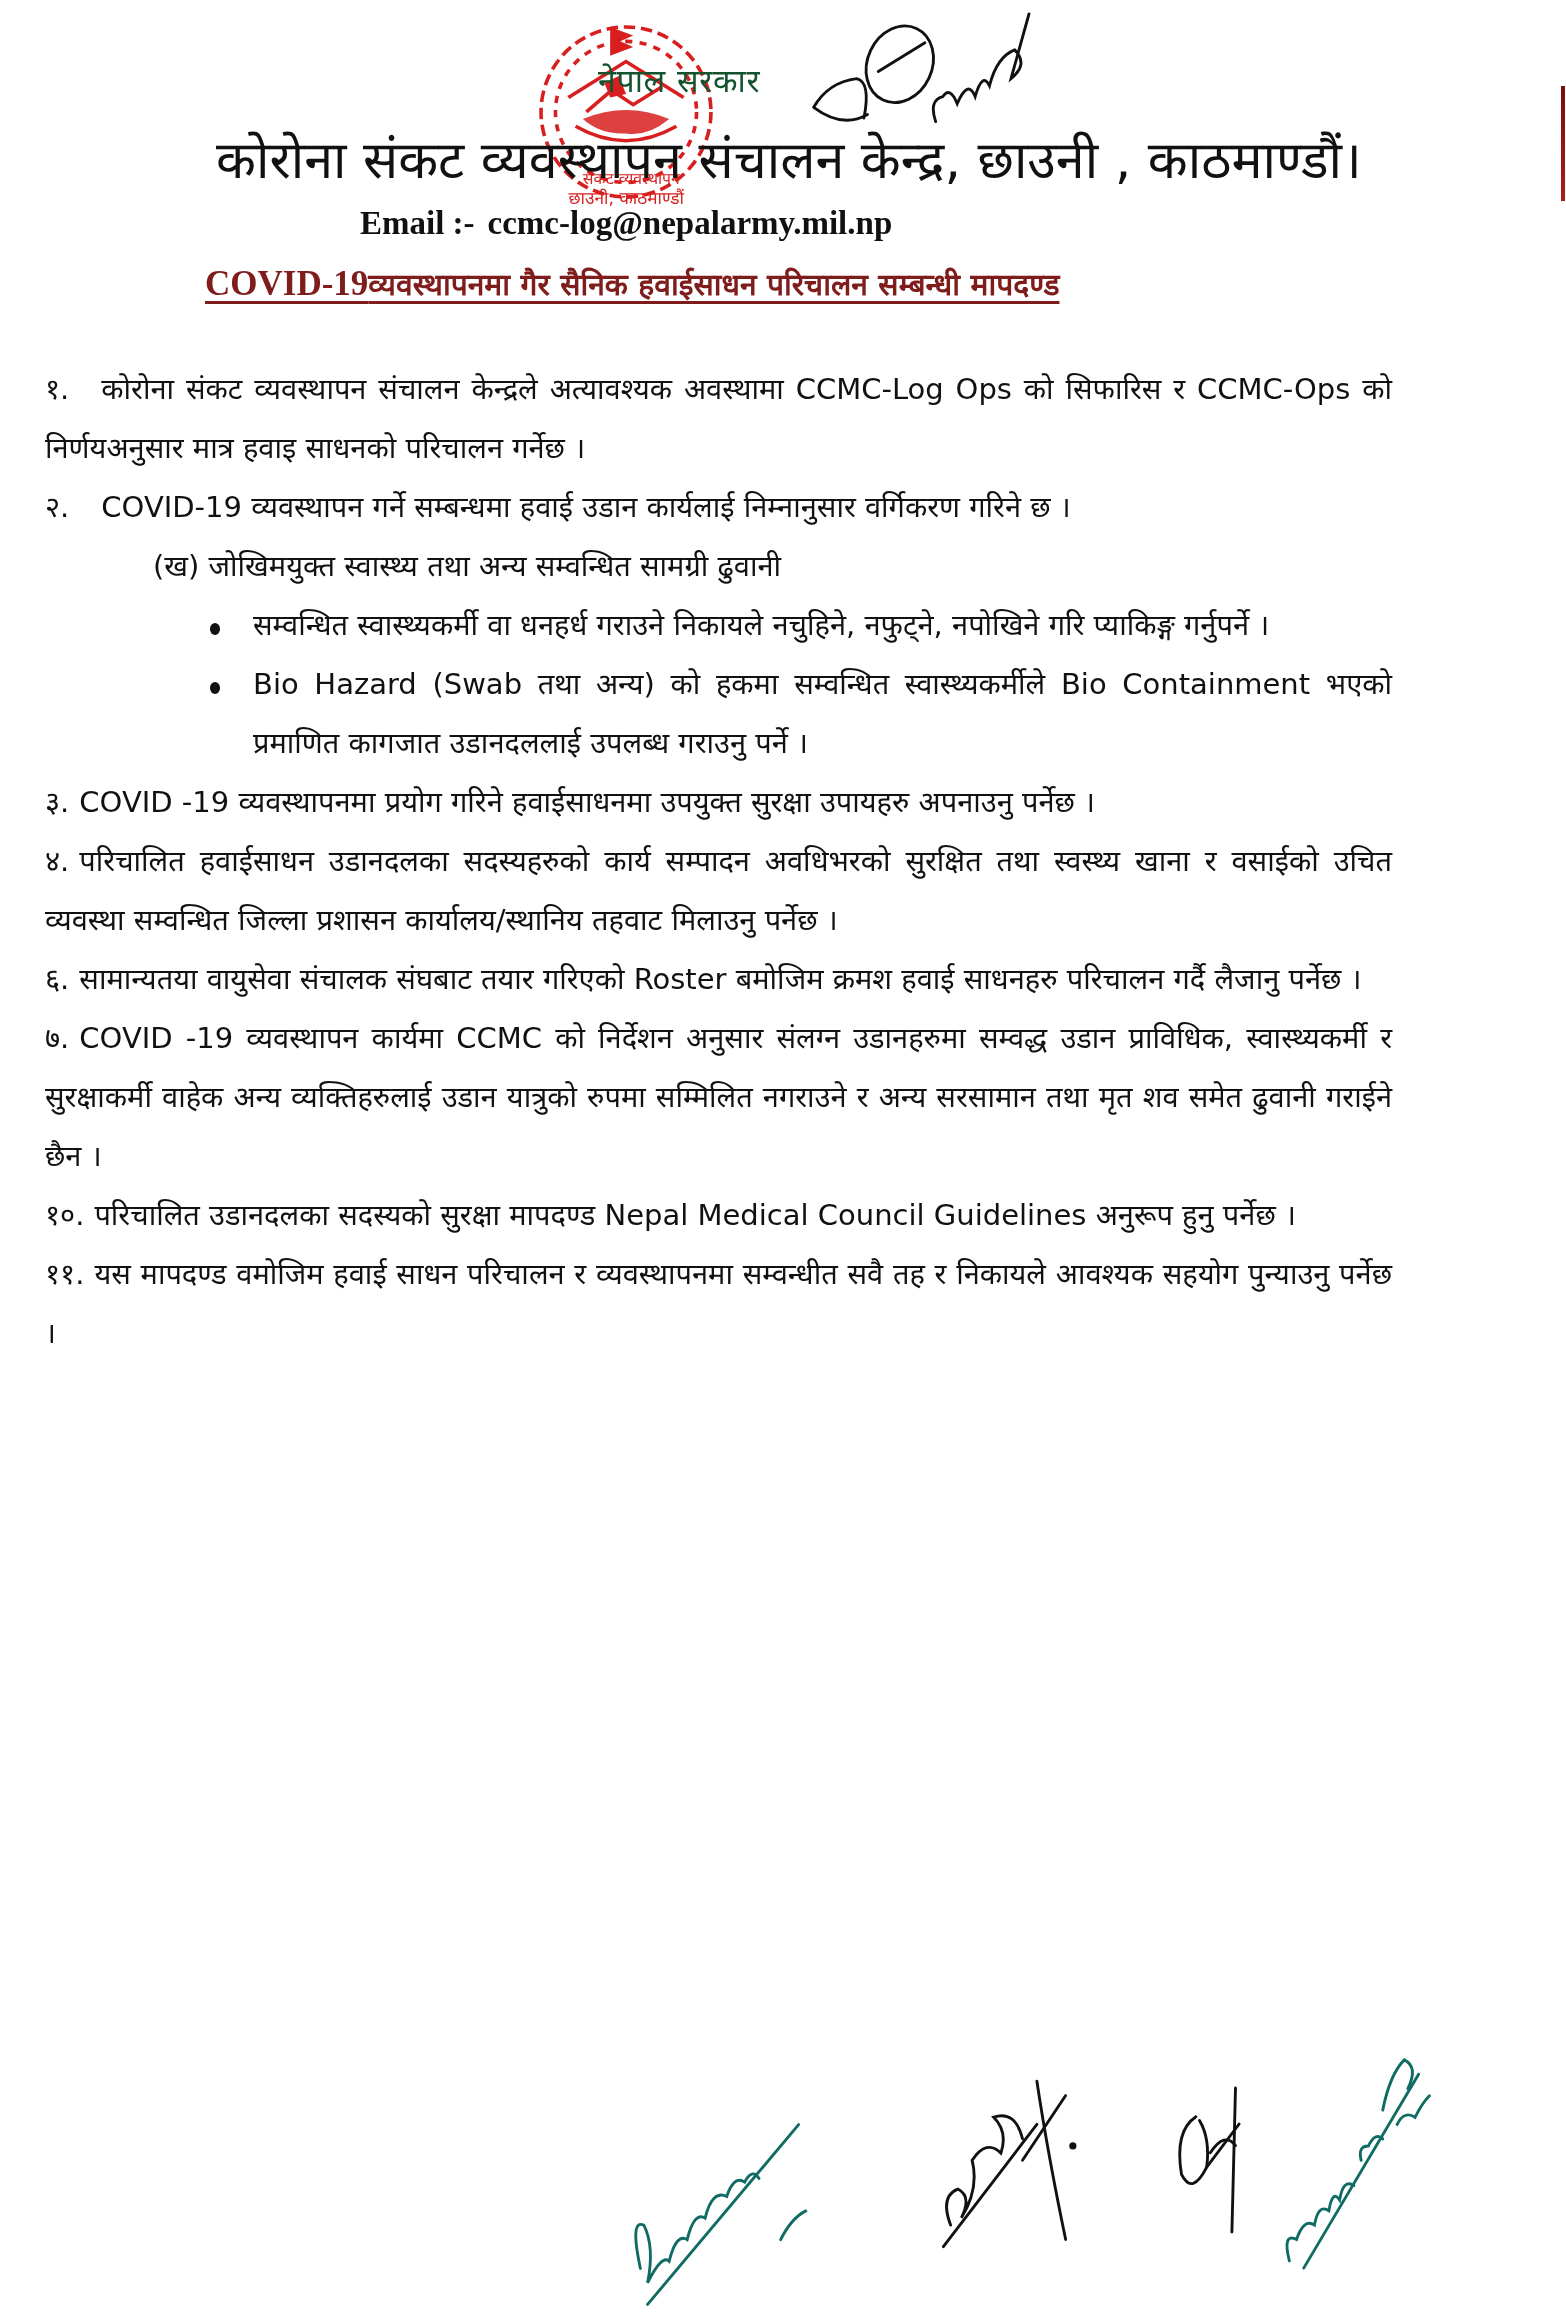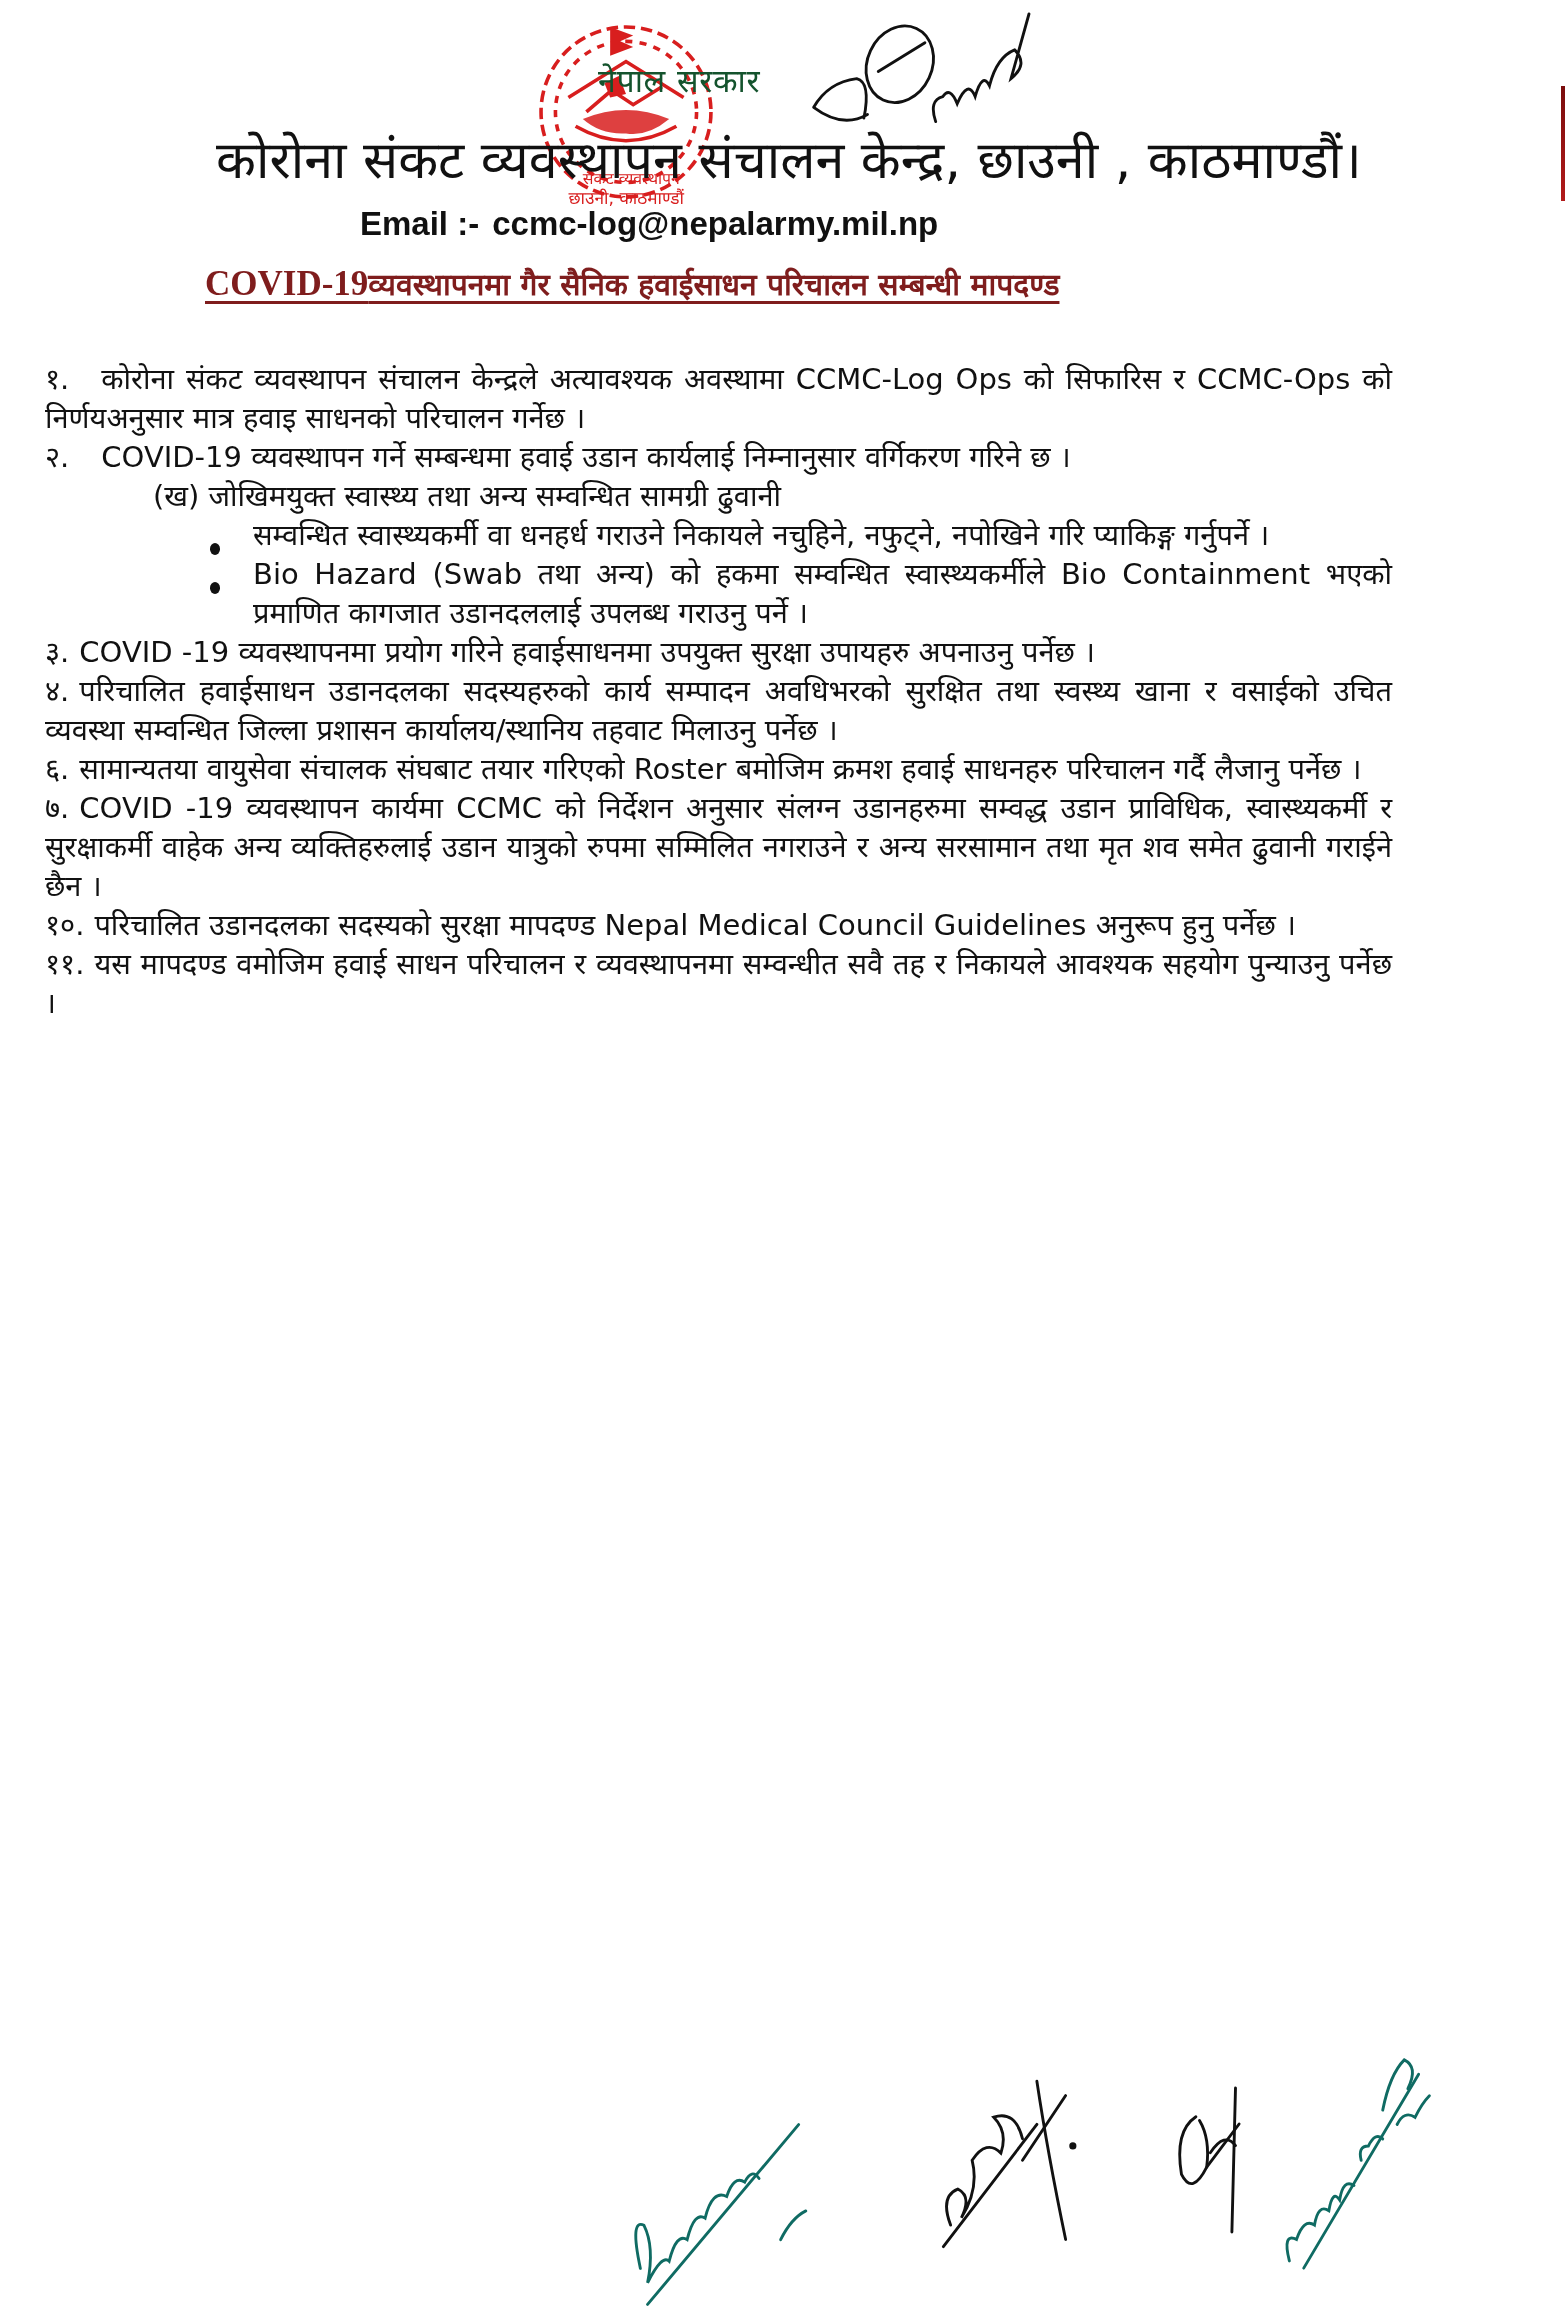--- a/index.html
+++ b/index.html
@@ -60,21 +60,21 @@
       font-family: "DejaVu Sans", sans-serif;
       white-space: nowrap;
       color: #111;
     }
     .email-line {
       position: absolute;
       left: 360px;
       top: 205px;
       font-size: 33px;
       font-weight: bold;
-      font-family: Liberation Sans, sans-serif;
+      font-family: Liberation Serif, serif;
       color: #111;
       white-space: nowrap;
     }
     .email-line .email-value { margin-left: 13px; }
     .doc-title {
       position: absolute;
       left: 205px;
       top: 263px;
       font-size: 30px;
       font-weight: bold;
@@ -88,21 +88,21 @@
     .doc-title .covid { font-family: "Liberation Serif", serif; font-size: 35px; }
 
     
     .body {
       position: absolute;
       left: 45px;
       top: 360px;
       width: 1347px;
       font-family: "DejaVu Sans", sans-serif;
       font-size: 29px;
-      line-height: 39px;
+      line-height: 59px;
       color: #111;
     }
     .item {
       text-align: justify;
       text-align-last: left;
       margin: 0;
     }
     .item .num { margin-right: 32px; }
     .item .num.tight { margin-right: 10px; }
 

